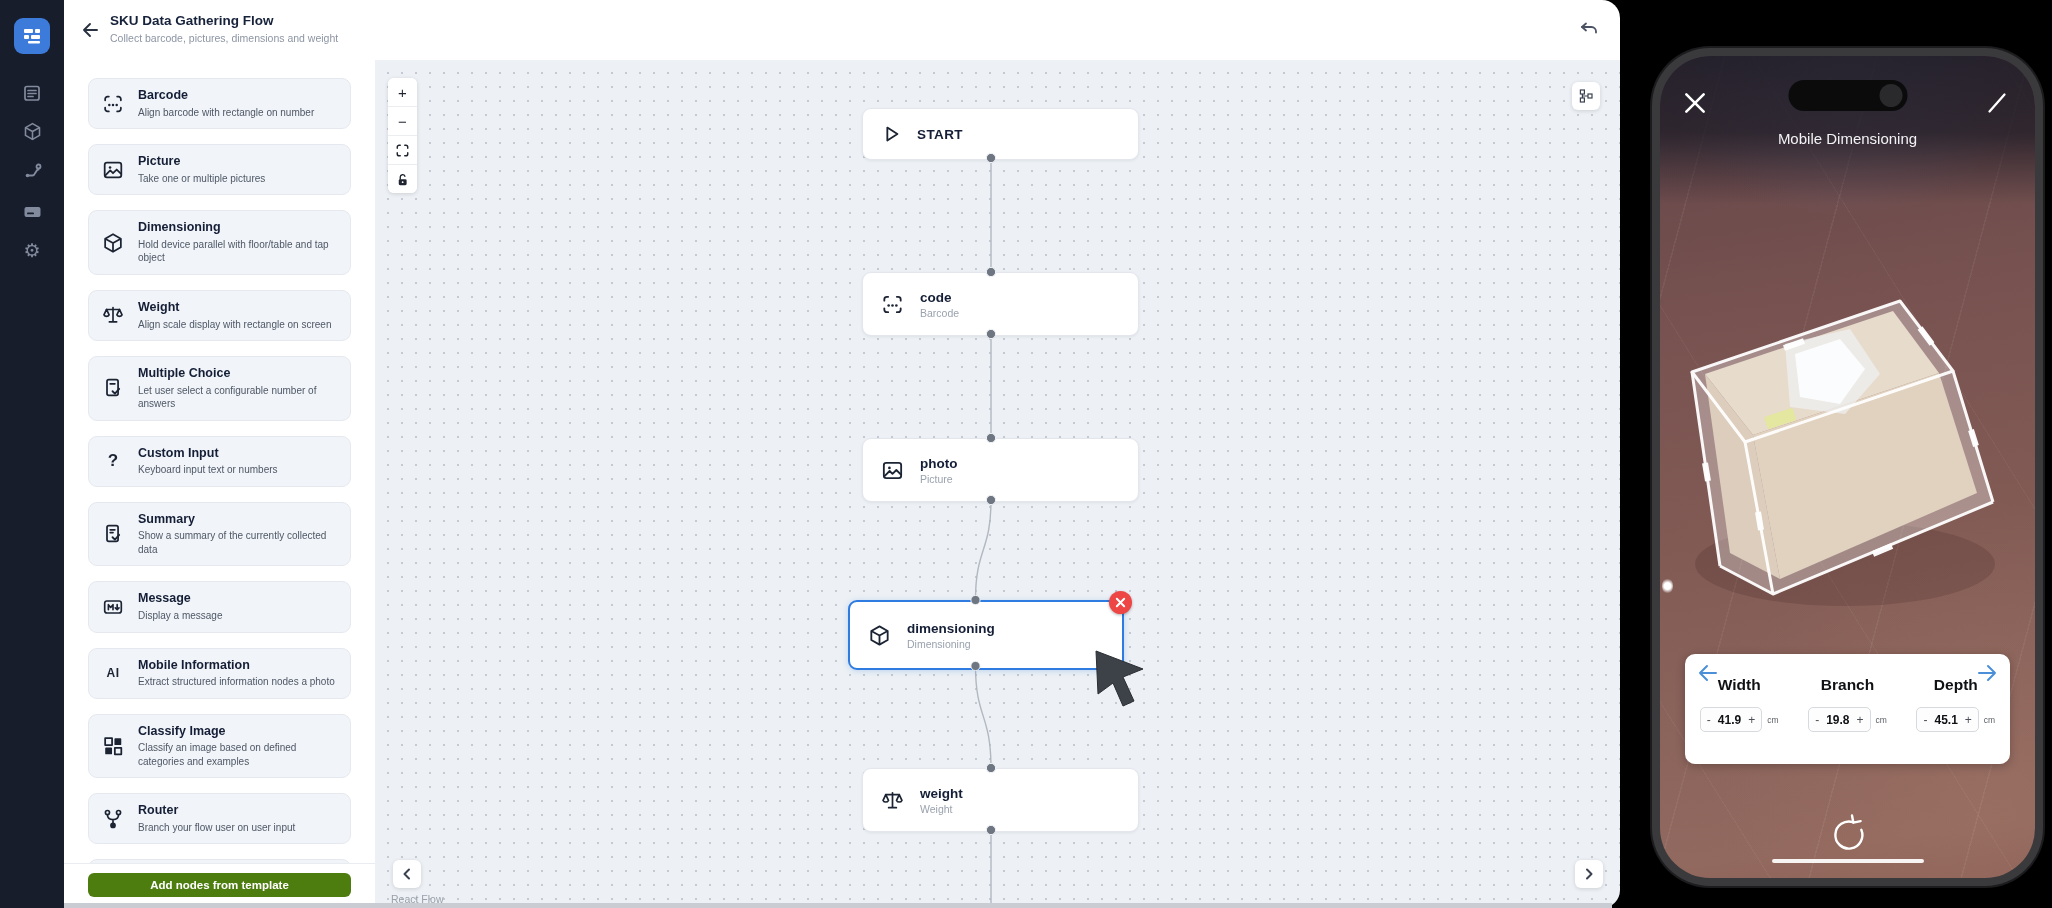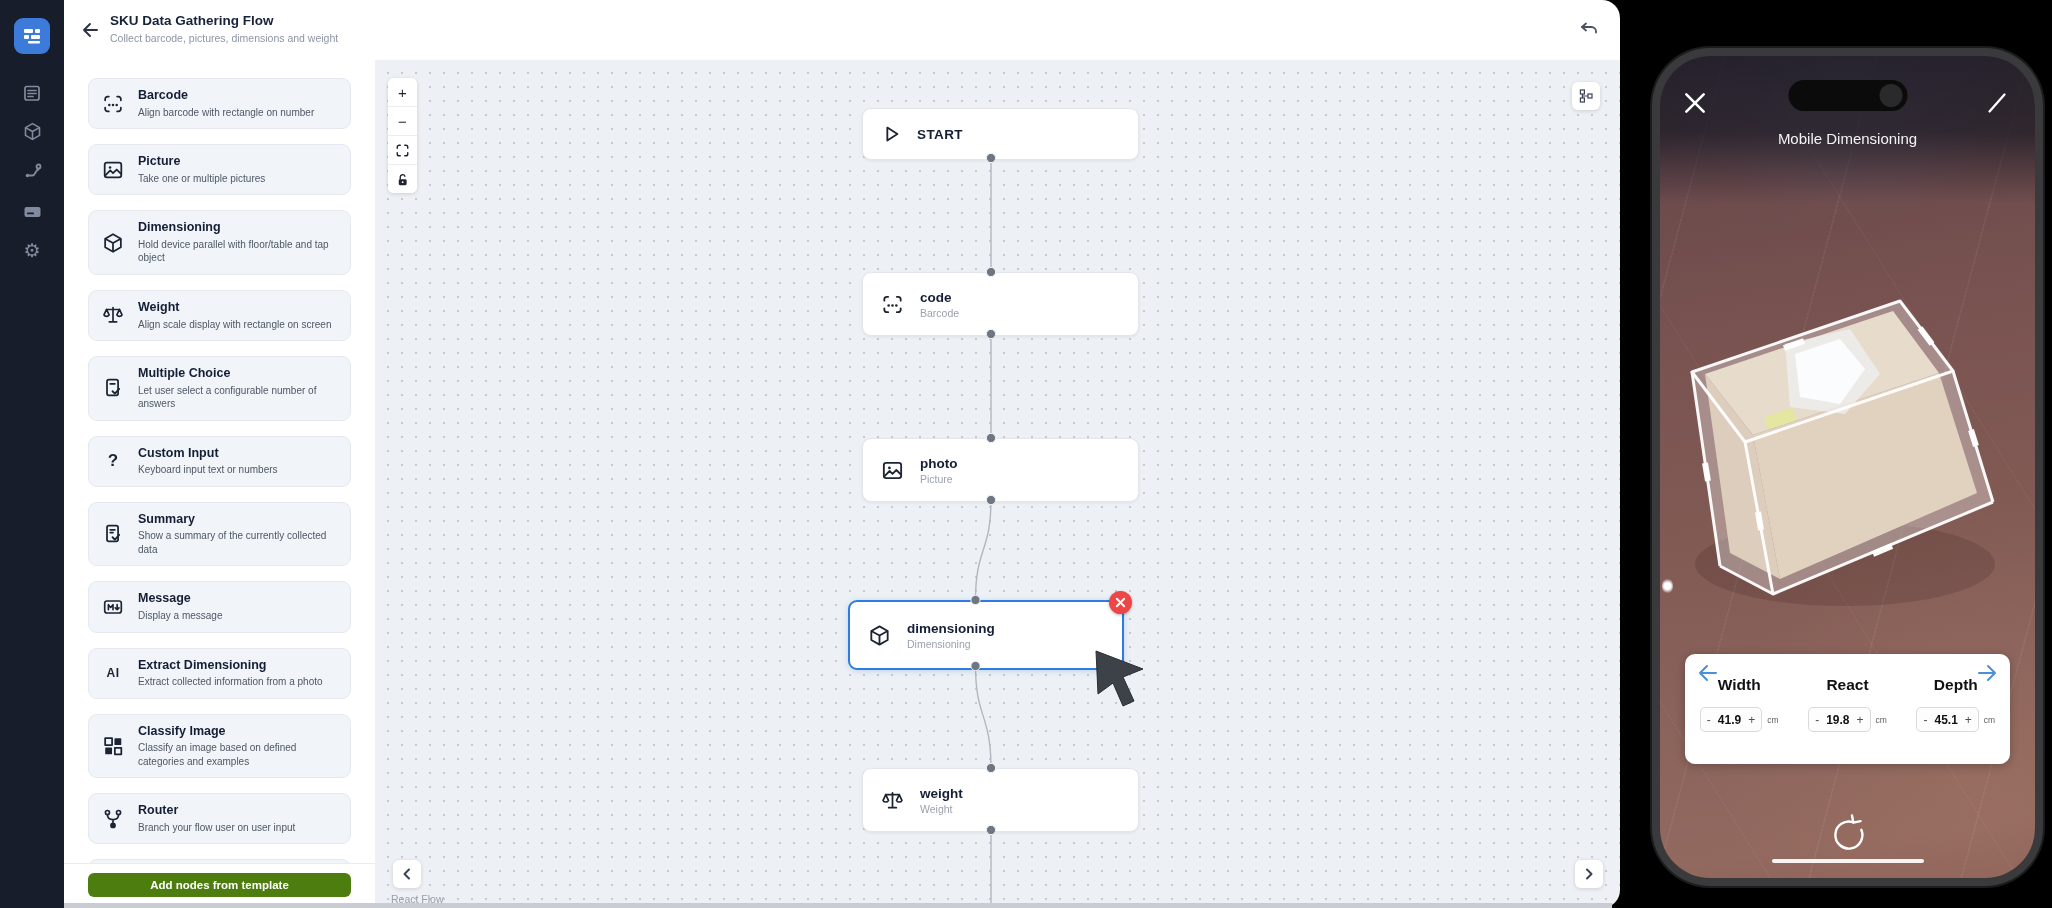--- a/index.html
+++ b/index.html
@@ -260,22 +260,22 @@
         </span>
       <div>
         <div class="t">Message</div>
         <div class="d">Display a message</div>
       </div>
     </div>
 
     <div class="card">
       <span class="ic" style="font-size:12px;font-weight:700;letter-spacing:.5px;">AI</span>
       <div>
-        <div class="t">Extract Dimensioning</div>
-        <div class="d">Extract collected information from a photo</div>
+        <div class="t">Mobile Information</div>
+        <div class="d">Extract structured information nodes a photo</div>
       </div>
     </div>
 
     <div class="card">
       <span class="ic">
         <svg width="24" height="24" viewBox="0 0 26 26" fill="none" stroke="currentColor" stroke-width="1.9" stroke-linejoin="round">
           <rect x="4.5" y="4.5" width="7.5" height="7.5"></rect>
             <rect x="15.5" y="5.5" width="5.5" height="5.5" fill="currentColor"></rect>
           <rect x="5.5" y="15.5" width="5.5" height="5.5" fill="currentColor"></rect>
             <rect x="15" y="15" width="7" height="7"></rect>
@@ -540,21 +540,21 @@
           <div class="stepper-row">
             <div class="stepper">
               <span class="st-btn">-</span>
               <span class="st-val">41.9</span>
               <span class="st-btn">+</span>
             </div>
             <span class="st-unit">cm</span>
           </div>
         </div>
         <div class="mcol">
-          <div class="mlabel">React</div>
+          <div class="mlabel">Branch</div>
           <div class="stepper-row">
             <div class="stepper">
               <span class="st-btn">-</span>
               <span class="st-val">19.8</span>
               <span class="st-btn">+</span>
             </div>
             <span class="st-unit">cm</span>
           </div>
         </div>
         <div class="mcol">

